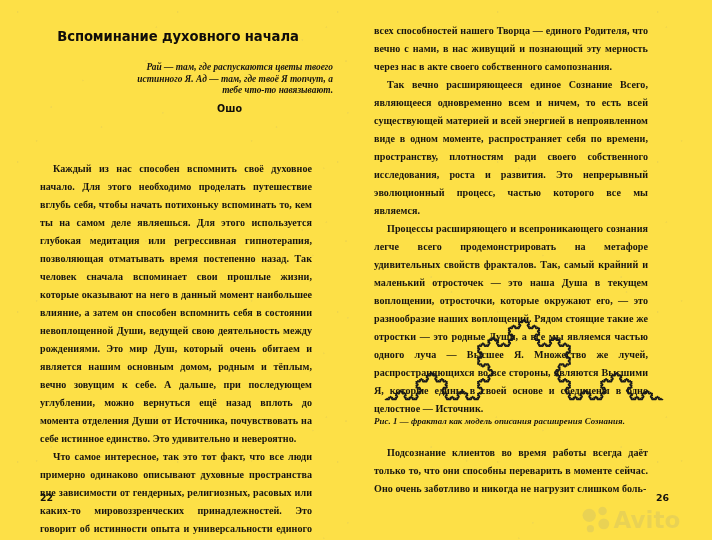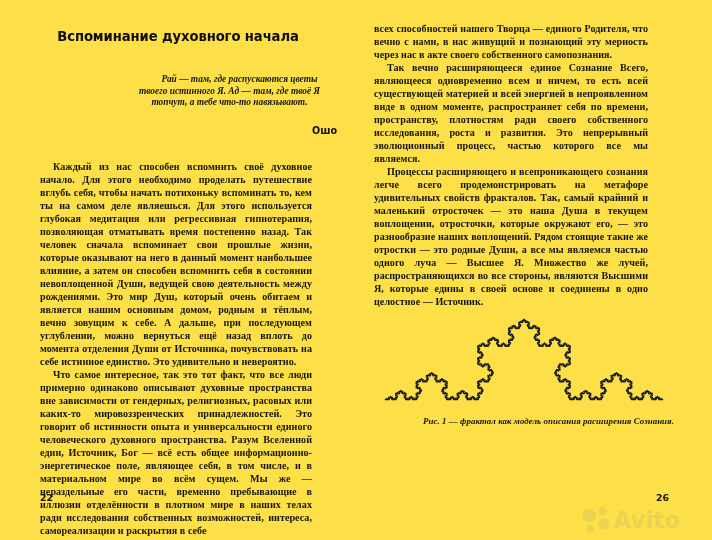--- a/index.html
+++ b/index.html
@@ -54,21 +54,21 @@
     left: 40px;
     width: 272px;
     color: #16130f;
   }
   #right-page .column { left: 18px; width: 274px; }
 
   .body-p {
     margin: 0;
     font-family: "Liberation Serif", serif;
     font-size: 10.1px;
-    line-height: 13px;
+    line-height: 18px;
     text-align: justify;
     text-indent: 13px;
     letter-spacing: .04px;
     font-weight: 600;
     color: #181510;
   }
   .body-p.cont { text-indent: 0; }
 
   
   #chapter-title {
@@ -85,33 +85,33 @@
   }
 
   
   #epigraph {
     position: absolute;
     top: 58px;
     left: 122px;
     width: 215px;
   }
   #epigraph .epi-text {
-    margin: 16px;
+    margin: 4px;
     font-family: "Liberation Serif", serif;
     font-style: italic;
     font-weight: 700;
     font-size: 9.4px;
     line-height: 11.5px;
-    text-align: center;
+    text-align: right;
     text-indent: 20px;
     color: #181510;
   }
   #epigraph .epi-author {
     margin: 6px 0 0 0;
-    text-align: right;
+    text-align: center;
     font-family: "DejaVu Sans", sans-serif;
     font-weight: bold;
     font-size: 9.6px;
     color: #100d0a;
   }
 
   #left-body  { top: 128px; margin-top: 32px; }
   #right-body { top: 22px; }
   #right-body-2 { top: 444px; }
 
@@ -124,21 +124,21 @@
   }
   #fractal-svg {
     display: block;
     width: 290px;
     height: 112px;
     margin: 0 auto;
     filter: blur(.18px);
   }
   #figure-caption {
     margin: 4px 0 0 0;
-    text-align: right;
+    text-align: left;
     font-family: "Liberation Serif", serif;
     font-style: italic;
     font-weight: 700;
     font-size: 8.9px;
     letter-spacing: .05px;
     color: #181510;
   }
 
   
   .folio {
@@ -196,20 +196,23 @@
       <p class="body-p">Процессы расширяющего и всепроникающего сознания легче всего продемонстрировать на метафоре удивительных свойств фракталов. Так, самый крайний и маленький отросточек — это наша Душа в текущем воплощении, отросточки, которые окружают его, — это разнообразие наших воплощений. Рядом стоящие такие же отростки — это родные Души, а все мы являемся частью одного луча — Высшее Я. Множество же лучей, распространяющихся во все стороны, являются Высшими Я, которые едины в своей основе и соединены в одно целостное — Источник.</p>
     </div>
 
     <div id="figure-block">
       <svg id="fractal-svg" viewBox="0 0 900 330" preserveAspectRatio="xMidYMid meet">
         <path id="koch-path" fill="none" stroke="#1a1a1a" stroke-width="5" stroke-linejoin="round" stroke-linecap="round" d="M 20.00 300.00 L 23.54 300.00 L 25.31 296.94 L 27.08 300.00 L 30.62 300.00 L 32.39 296.94 L 30.62 293.87 L 34.16 293.87 L 35.93 290.81 L 37.70 293.87 L 41.23 293.87 L 39.47 296.94 L 41.23 300.00 L 44.77 300.00 L 46.54 296.94 L 48.31 300.00 L 51.85 300.00 L 53.62 296.94 L 51.85 293.87 L 55.39 293.87 L 57.16 290.81 L 55.39 287.74 L 51.85 287.74 L 53.62 284.68 L 51.85 281.61 L 55.39 281.61 L 57.16 278.55 L 58.93 281.61 L 62.47 281.61 L 64.24 278.55 L 62.47 275.48 L 66.01 275.48 L 67.78 272.42 L 69.55 275.48 L 73.09 275.48 L 71.32 278.55 L 73.09 281.61 L 76.63 281.61 L 78.40 278.55 L 80.16 281.61 L 83.70 281.61 L 81.93 284.68 L 83.70 287.74 L 80.16 287.74 L 78.40 290.81 L 80.16 293.87 L 83.70 293.87 L 81.93 296.94 L 83.70 300.00 L 87.24 300.00 L 89.01 296.94 L 90.78 300.00 L 94.32 300.00 L 96.09 296.94 L 94.32 293.87 L 97.86 293.87 L 99.63 290.81 L 101.40 293.87 L 104.94 293.87 L 103.17 296.94 L 104.94 300.00 L 108.48 300.00 L 110.25 296.94 L 112.02 300.00 L 115.56 300.00 L 117.33 296.94 L 115.56 293.87 L 119.09 293.87 L 120.86 290.81 L 119.09 287.74 L 115.56 287.74 L 117.33 284.68 L 115.56 281.61 L 119.09 281.61 L 120.86 278.55 L 122.63 281.61 L 126.17 281.61 L 127.94 278.55 L 126.17 275.48 L 129.71 275.48 L 131.48 272.42 L 129.71 269.35 L 126.17 269.35 L 127.94 266.29 L 126.17 263.22 L 122.63 263.22 L 120.86 266.29 L 119.09 263.22 L 115.56 263.22 L 117.33 260.16 L 115.56 257.09 L 119.09 257.09 L 120.86 254.03 L 119.09 250.96 L 115.56 250.96 L 117.33 247.90 L 115.56 244.83 L 119.09 244.83 L 120.86 241.77 L 122.63 244.83 L 126.17 244.83 L 127.94 241.77 L 126.17 238.70 L 129.71 238.70 L 131.48 235.64 L 133.25 238.70 L 136.79 238.70 L 135.02 241.77 L 136.79 244.83 L 140.33 244.83 L 142.10 241.77 L 143.87 244.83 L 147.41 244.83 L 149.18 241.77 L 147.41 238.70 L 150.95 238.70 L 152.72 235.64 L 150.95 232.57 L 147.41 232.57 L 149.18 229.51 L 147.41 226.44 L 150.95 226.44 L 152.72 223.38 L 154.49 226.44 L 158.02 226.44 L 159.79 223.38 L 158.02 220.31 L 161.56 220.31 L 163.33 217.25 L 165.10 220.31 L 168.64 220.31 L 166.87 223.38 L 168.64 226.44 L 172.18 226.44 L 173.95 223.38 L 175.72 226.44 L 179.26 226.44 L 177.49 229.51 L 179.26 232.57 L 175.72 232.57 L 173.95 235.64 L 175.72 238.70 L 179.26 238.70 L 177.49 241.77 L 179.26 244.83 L 182.80 244.83 L 184.57 241.77 L 186.34 244.83 L 189.88 244.83 L 191.65 241.77 L 189.88 238.70 L 193.42 238.70 L 195.19 235.64 L 196.95 238.70 L 200.49 238.70 L 198.72 241.77 L 200.49 244.83 L 204.03 244.83 L 205.80 241.77 L 207.57 244.83 L 211.11 244.83 L 209.34 247.90 L 211.11 250.96 L 207.57 250.96 L 205.80 254.03 L 207.57 257.09 L 211.11 257.09 L 209.34 260.16 L 211.11 263.22 L 207.57 263.22 L 205.80 266.29 L 204.03 263.22 L 200.49 263.22 L 198.72 266.29 L 200.49 269.35 L 196.95 269.35 L 195.19 272.42 L 196.95 275.48 L 200.49 275.48 L 198.72 278.55 L 200.49 281.61 L 204.03 281.61 L 205.80 278.55 L 207.57 281.61 L 211.11 281.61 L 209.34 284.68 L 211.11 287.74 L 207.57 287.74 L 205.80 290.81 L 207.57 293.87 L 211.11 293.87 L 209.34 296.94 L 211.11 300.00 L 214.65 300.00 L 216.42 296.94 L 218.19 300.00 L 221.73 300.00 L 223.50 296.94 L 221.73 293.87 L 225.27 293.87 L 227.04 290.81 L 228.81 293.87 L 232.35 293.87 L 230.58 296.94 L 232.35 300.00 L 235.88 300.00 L 237.65 296.94 L 239.42 300.00 L 242.96 300.00 L 244.73 296.94 L 242.96 293.87 L 246.50 293.87 L 248.27 290.81 L 246.50 287.74 L 242.96 287.74 L 244.73 284.68 L 242.96 281.61 L 246.50 281.61 L 248.27 278.55 L 250.04 281.61 L 253.58 281.61 L 255.35 278.55 L 253.58 275.48 L 257.12 275.48 L 258.89 272.42 L 260.66 275.48 L 264.20 275.48 L 262.43 278.55 L 264.20 281.61 L 267.74 281.61 L 269.51 278.55 L 271.28 281.61 L 274.81 281.61 L 273.05 284.68 L 274.81 287.74 L 271.28 287.74 L 269.51 290.81 L 271.28 293.87 L 274.81 293.87 L 273.05 296.94 L 274.81 300.00 L 278.35 300.00 L 280.12 296.94 L 281.89 300.00 L 285.43 300.00 L 287.20 296.94 L 285.43 293.87 L 288.97 293.87 L 290.74 290.81 L 292.51 293.87 L 296.05 293.87 L 294.28 296.94 L 296.05 300.00 L 299.59 300.00 L 301.36 296.94 L 303.13 300.00 L 306.67 300.00 L 308.44 296.94 L 306.67 293.87 L 310.21 293.87 L 311.98 290.81 L 310.21 287.74 L 306.67 287.74 L 308.44 284.68 L 306.67 281.61 L 310.21 281.61 L 311.98 278.55 L 313.74 281.61 L 317.28 281.61 L 319.05 278.55 L 317.28 275.48 L 320.82 275.48 L 322.59 272.42 L 320.82 269.35 L 317.28 269.35 L 319.05 266.29 L 317.28 263.22 L 313.74 263.22 L 311.98 266.29 L 310.21 263.22 L 306.67 263.22 L 308.44 260.16 L 306.67 257.09 L 310.21 257.09 L 311.98 254.03 L 310.21 250.96 L 306.67 250.96 L 308.44 247.90 L 306.67 244.83 L 310.21 244.83 L 311.98 241.77 L 313.74 244.83 L 317.28 244.83 L 319.05 241.77 L 317.28 238.70 L 320.82 238.70 L 322.59 235.64 L 324.36 238.70 L 327.90 238.70 L 326.13 241.77 L 327.90 244.83 L 331.44 244.83 L 333.21 241.77 L 334.98 244.83 L 338.52 244.83 L 340.29 241.77 L 338.52 238.70 L 342.06 238.70 L 343.83 235.64 L 342.06 232.57 L 338.52 232.57 L 340.29 229.51 L 338.52 226.44 L 342.06 226.44 L 343.83 223.38 L 345.60 226.44 L 349.14 226.44 L 350.91 223.38 L 349.14 220.31 L 352.67 220.31 L 354.44 217.25 L 352.67 214.18 L 349.14 214.18 L 350.91 211.12 L 349.14 208.05 L 345.60 208.05 L 343.83 211.12 L 342.06 208.05 L 338.52 208.05 L 340.29 204.99 L 338.52 201.92 L 342.06 201.92 L 343.83 198.86 L 342.06 195.79 L 338.52 195.79 L 340.29 192.73 L 338.52 189.66 L 334.98 189.66 L 333.21 192.73 L 331.44 189.66 L 327.90 189.66 L 326.13 192.73 L 327.90 195.79 L 324.36 195.79 L 322.59 198.86 L 320.82 195.79 L 317.28 195.79 L 319.05 192.73 L 317.28 189.66 L 313.74 189.66 L 311.98 192.73 L 310.21 189.66 L 306.67 189.66 L 308.44 186.60 L 306.67 183.53 L 310.21 183.53 L 311.98 180.47 L 310.21 177.40 L 306.67 177.40 L 308.44 174.34 L 306.67 171.27 L 310.21 171.27 L 311.98 168.21 L 313.74 171.27 L 317.28 171.27 L 319.05 168.21 L 317.28 165.14 L 320.82 165.14 L 322.59 162.08 L 320.82 159.01 L 317.28 159.01 L 319.05 155.95 L 317.28 152.88 L 313.74 152.88 L 311.98 155.95 L 310.21 152.88 L 306.67 152.88 L 308.44 149.82 L 306.67 146.75 L 310.21 146.75 L 311.98 143.69 L 310.21 140.62 L 306.67 140.62 L 308.44 137.56 L 306.67 134.49 L 310.21 134.49 L 311.98 131.43 L 313.74 134.49 L 317.28 134.49 L 319.05 131.43 L 317.28 128.36 L 320.82 128.36 L 322.59 125.30 L 324.36 128.36 L 327.90 128.36 L 326.13 131.43 L 327.90 134.49 L 331.44 134.49 L 333.21 131.43 L 334.98 134.49 L 338.52 134.49 L 340.29 131.43 L 338.52 128.36 L 342.06 128.36 L 343.83 125.30 L 342.06 122.23 L 338.52 122.23 L 340.29 119.17 L 338.52 116.10 L 342.06 116.10 L 343.83 113.04 L 345.60 116.10 L 349.14 116.10 L 350.91 113.04 L 349.14 109.97 L 352.67 109.97 L 354.44 106.91 L 356.21 109.97 L 359.75 109.97 L 357.98 113.04 L 359.75 116.10 L 363.29 116.10 L 365.06 113.04 L 366.83 116.10 L 370.37 116.10 L 368.60 119.17 L 370.37 122.23 L 366.83 122.23 L 365.06 125.30 L 366.83 128.36 L 370.37 128.36 L 368.60 131.43 L 370.37 134.49 L 373.91 134.49 L 375.68 131.43 L 377.45 134.49 L 380.99 134.49 L 382.76 131.43 L 380.99 128.36 L 384.53 128.36 L 386.30 125.30 L 388.07 128.36 L 391.60 128.36 L 389.84 131.43 L 391.60 134.49 L 395.14 134.49 L 396.91 131.43 L 398.68 134.49 L 402.22 134.49 L 403.99 131.43 L 402.22 128.36 L 405.76 128.36 L 407.53 125.30 L 405.76 122.23 L 402.22 122.23 L 403.99 119.17 L 402.22 116.10 L 405.76 116.10 L 407.53 113.04 L 409.30 116.10 L 412.84 116.10 L 414.61 113.04 L 412.84 109.97 L 416.38 109.97 L 418.15 106.91 L 416.38 103.84 L 412.84 103.84 L 414.61 100.78 L 412.84 97.71 L 409.30 97.71 L 407.53 100.78 L 405.76 97.71 L 402.22 97.71 L 403.99 94.65 L 402.22 91.58 L 405.76 91.58 L 407.53 88.52 L 405.76 85.45 L 402.22 85.45 L 403.99 82.39 L 402.22 79.32 L 405.76 79.32 L 407.53 76.26 L 409.30 79.32 L 412.84 79.32 L 414.61 76.26 L 412.84 73.19 L 416.38 73.19 L 418.15 70.13 L 419.92 73.19 L 423.46 73.19 L 421.69 76.26 L 423.46 79.32 L 427.00 79.32 L 428.77 76.26 L 430.53 79.32 L 434.07 79.32 L 435.84 76.26 L 434.07 73.19 L 437.61 73.19 L 439.38 70.13 L 437.61 67.06 L 434.07 67.06 L 435.84 64.00 L 434.07 60.93 L 437.61 60.93 L 439.38 57.87 L 441.15 60.93 L 444.69 60.93 L 446.46 57.87 L 444.69 54.80 L 448.23 54.80 L 450.00 51.74 L 451.77 54.80 L 455.31 54.80 L 453.54 57.87 L 455.31 60.93 L 458.85 60.93 L 460.62 57.87 L 462.39 60.93 L 465.93 60.93 L 464.16 64.00 L 465.93 67.06 L 462.39 67.06 L 460.62 70.13 L 462.39 73.19 L 465.93 73.19 L 464.16 76.26 L 465.93 79.32 L 469.47 79.32 L 471.23 76.26 L 473.00 79.32 L 476.54 79.32 L 478.31 76.26 L 476.54 73.19 L 480.08 73.19 L 481.85 70.13 L 483.62 73.19 L 487.16 73.19 L 485.39 76.26 L 487.16 79.32 L 490.70 79.32 L 492.47 76.26 L 494.24 79.32 L 497.78 79.32 L 496.01 82.39 L 497.78 85.45 L 494.24 85.45 L 492.47 88.52 L 494.24 91.58 L 497.78 91.58 L 496.01 94.65 L 497.78 97.71 L 494.24 97.71 L 492.47 100.78 L 490.70 97.71 L 487.16 97.71 L 485.39 100.78 L 487.16 103.84 L 483.62 103.84 L 481.85 106.91 L 483.62 109.97 L 487.16 109.97 L 485.39 113.04 L 487.16 116.10 L 490.70 116.10 L 492.47 113.04 L 494.24 116.10 L 497.78 116.10 L 496.01 119.17 L 497.78 122.23 L 494.24 122.23 L 492.47 125.30 L 494.24 128.36 L 497.78 128.36 L 496.01 131.43 L 497.78 134.49 L 501.32 134.49 L 503.09 131.43 L 504.86 134.49 L 508.40 134.49 L 510.16 131.43 L 508.40 128.36 L 511.93 128.36 L 513.70 125.30 L 515.47 128.36 L 519.01 128.36 L 517.24 131.43 L 519.01 134.49 L 522.55 134.49 L 524.32 131.43 L 526.09 134.49 L 529.63 134.49 L 531.40 131.43 L 529.63 128.36 L 533.17 128.36 L 534.94 125.30 L 533.17 122.23 L 529.63 122.23 L 531.40 119.17 L 529.63 116.10 L 533.17 116.10 L 534.94 113.04 L 536.71 116.10 L 540.25 116.10 L 542.02 113.04 L 540.25 109.97 L 543.79 109.97 L 545.56 106.91 L 547.33 109.97 L 550.86 109.97 L 549.09 113.04 L 550.86 116.10 L 554.40 116.10 L 556.17 113.04 L 557.94 116.10 L 561.48 116.10 L 559.71 119.17 L 561.48 122.23 L 557.94 122.23 L 556.17 125.30 L 557.94 128.36 L 561.48 128.36 L 559.71 131.43 L 561.48 134.49 L 565.02 134.49 L 566.79 131.43 L 568.56 134.49 L 572.10 134.49 L 573.87 131.43 L 572.10 128.36 L 575.64 128.36 L 577.41 125.30 L 579.18 128.36 L 582.72 128.36 L 580.95 131.43 L 582.72 134.49 L 586.26 134.49 L 588.02 131.43 L 589.79 134.49 L 593.33 134.49 L 591.56 137.56 L 593.33 140.62 L 589.79 140.62 L 588.02 143.69 L 589.79 146.75 L 593.33 146.75 L 591.56 149.82 L 593.33 152.88 L 589.79 152.88 L 588.02 155.95 L 586.26 152.88 L 582.72 152.88 L 580.95 155.95 L 582.72 159.01 L 579.18 159.01 L 577.41 162.08 L 579.18 165.14 L 582.72 165.14 L 580.95 168.21 L 582.72 171.27 L 586.26 171.27 L 588.02 168.21 L 589.79 171.27 L 593.33 171.27 L 591.56 174.34 L 593.33 177.40 L 589.79 177.40 L 588.02 180.47 L 589.79 183.53 L 593.33 183.53 L 591.56 186.60 L 593.33 189.66 L 589.79 189.66 L 588.02 192.73 L 586.26 189.66 L 582.72 189.66 L 580.95 192.73 L 582.72 195.79 L 579.18 195.79 L 577.41 198.86 L 575.64 195.79 L 572.10 195.79 L 573.87 192.73 L 572.10 189.66 L 568.56 189.66 L 566.79 192.73 L 565.02 189.66 L 561.48 189.66 L 559.71 192.73 L 561.48 195.79 L 557.94 195.79 L 556.17 198.86 L 557.94 201.92 L 561.48 201.92 L 559.71 204.99 L 561.48 208.05 L 557.94 208.05 L 556.17 211.12 L 554.40 208.05 L 550.86 208.05 L 549.09 211.12 L 550.86 214.18 L 547.33 214.18 L 545.56 217.25 L 547.33 220.31 L 550.86 220.31 L 549.09 223.38 L 550.86 226.44 L 554.40 226.44 L 556.17 223.38 L 557.94 226.44 L 561.48 226.44 L 559.71 229.51 L 561.48 232.57 L 557.94 232.57 L 556.17 235.64 L 557.94 238.70 L 561.48 238.70 L 559.71 241.77 L 561.48 244.83 L 565.02 244.83 L 566.79 241.77 L 568.56 244.83 L 572.10 244.83 L 573.87 241.77 L 572.10 238.70 L 575.64 238.70 L 577.41 235.64 L 579.18 238.70 L 582.72 238.70 L 580.95 241.77 L 582.72 244.83 L 586.26 244.83 L 588.02 241.77 L 589.79 244.83 L 593.33 244.83 L 591.56 247.90 L 593.33 250.96 L 589.79 250.96 L 588.02 254.03 L 589.79 257.09 L 593.33 257.09 L 591.56 260.16 L 593.33 263.22 L 589.79 263.22 L 588.02 266.29 L 586.26 263.22 L 582.72 263.22 L 580.95 266.29 L 582.72 269.35 L 579.18 269.35 L 577.41 272.42 L 579.18 275.48 L 582.72 275.48 L 580.95 278.55 L 582.72 281.61 L 586.26 281.61 L 588.02 278.55 L 589.79 281.61 L 593.33 281.61 L 591.56 284.68 L 593.33 287.74 L 589.79 287.74 L 588.02 290.81 L 589.79 293.87 L 593.33 293.87 L 591.56 296.94 L 593.33 300.00 L 596.87 300.00 L 598.64 296.94 L 600.41 300.00 L 603.95 300.00 L 605.72 296.94 L 603.95 293.87 L 607.49 293.87 L 609.26 290.81 L 611.03 293.87 L 614.57 293.87 L 612.80 296.94 L 614.57 300.00 L 618.11 300.00 L 619.88 296.94 L 621.65 300.00 L 625.19 300.00 L 626.95 296.94 L 625.19 293.87 L 628.72 293.87 L 630.49 290.81 L 628.72 287.74 L 625.19 287.74 L 626.95 284.68 L 625.19 281.61 L 628.72 281.61 L 630.49 278.55 L 632.26 281.61 L 635.80 281.61 L 637.57 278.55 L 635.80 275.48 L 639.34 275.48 L 641.11 272.42 L 642.88 275.48 L 646.42 275.48 L 644.65 278.55 L 646.42 281.61 L 649.96 281.61 L 651.73 278.55 L 653.50 281.61 L 657.04 281.61 L 655.27 284.68 L 657.04 287.74 L 653.50 287.74 L 651.73 290.81 L 653.50 293.87 L 657.04 293.87 L 655.27 296.94 L 657.04 300.00 L 660.58 300.00 L 662.35 296.94 L 664.12 300.00 L 667.65 300.00 L 669.42 296.94 L 667.65 293.87 L 671.19 293.87 L 672.96 290.81 L 674.73 293.87 L 678.27 293.87 L 676.50 296.94 L 678.27 300.00 L 681.81 300.00 L 683.58 296.94 L 685.35 300.00 L 688.89 300.00 L 690.66 296.94 L 688.89 293.87 L 692.43 293.87 L 694.20 290.81 L 692.43 287.74 L 688.89 287.74 L 690.66 284.68 L 688.89 281.61 L 692.43 281.61 L 694.20 278.55 L 695.97 281.61 L 699.51 281.61 L 701.28 278.55 L 699.51 275.48 L 703.05 275.48 L 704.81 272.42 L 703.05 269.35 L 699.51 269.35 L 701.28 266.29 L 699.51 263.22 L 695.97 263.22 L 694.20 266.29 L 692.43 263.22 L 688.89 263.22 L 690.66 260.16 L 688.89 257.09 L 692.43 257.09 L 694.20 254.03 L 692.43 250.96 L 688.89 250.96 L 690.66 247.90 L 688.89 244.83 L 692.43 244.83 L 694.20 241.77 L 695.97 244.83 L 699.51 244.83 L 701.28 241.77 L 699.51 238.70 L 703.05 238.70 L 704.81 235.64 L 706.58 238.70 L 710.12 238.70 L 708.35 241.77 L 710.12 244.83 L 713.66 244.83 L 715.43 241.77 L 717.20 244.83 L 720.74 244.83 L 722.51 241.77 L 720.74 238.70 L 724.28 238.70 L 726.05 235.64 L 724.28 232.57 L 720.74 232.57 L 722.51 229.51 L 720.74 226.44 L 724.28 226.44 L 726.05 223.38 L 727.82 226.44 L 731.36 226.44 L 733.13 223.38 L 731.36 220.31 L 734.90 220.31 L 736.67 217.25 L 738.44 220.31 L 741.98 220.31 L 740.21 223.38 L 741.98 226.44 L 745.51 226.44 L 747.28 223.38 L 749.05 226.44 L 752.59 226.44 L 750.82 229.51 L 752.59 232.57 L 749.05 232.57 L 747.28 235.64 L 749.05 238.70 L 752.59 238.70 L 750.82 241.77 L 752.59 244.83 L 756.13 244.83 L 757.90 241.77 L 759.67 244.83 L 763.21 244.83 L 764.98 241.77 L 763.21 238.70 L 766.75 238.70 L 768.52 235.64 L 770.29 238.70 L 773.83 238.70 L 772.06 241.77 L 773.83 244.83 L 777.37 244.83 L 779.14 241.77 L 780.91 244.83 L 784.44 244.83 L 782.67 247.90 L 784.44 250.96 L 780.91 250.96 L 779.14 254.03 L 780.91 257.09 L 784.44 257.09 L 782.67 260.16 L 784.44 263.22 L 780.91 263.22 L 779.14 266.29 L 777.37 263.22 L 773.83 263.22 L 772.06 266.29 L 773.83 269.35 L 770.29 269.35 L 768.52 272.42 L 770.29 275.48 L 773.83 275.48 L 772.06 278.55 L 773.83 281.61 L 777.37 281.61 L 779.14 278.55 L 780.91 281.61 L 784.44 281.61 L 782.67 284.68 L 784.44 287.74 L 780.91 287.74 L 779.14 290.81 L 780.91 293.87 L 784.44 293.87 L 782.67 296.94 L 784.44 300.00 L 787.98 300.00 L 789.75 296.94 L 791.52 300.00 L 795.06 300.00 L 796.83 296.94 L 795.06 293.87 L 798.60 293.87 L 800.37 290.81 L 802.14 293.87 L 805.68 293.87 L 803.91 296.94 L 805.68 300.00 L 809.22 300.00 L 810.99 296.94 L 812.76 300.00 L 816.30 300.00 L 818.07 296.94 L 816.30 293.87 L 819.84 293.87 L 821.60 290.81 L 819.84 287.74 L 816.30 287.74 L 818.07 284.68 L 816.30 281.61 L 819.84 281.61 L 821.60 278.55 L 823.37 281.61 L 826.91 281.61 L 828.68 278.55 L 826.91 275.48 L 830.45 275.48 L 832.22 272.42 L 833.99 275.48 L 837.53 275.48 L 835.76 278.55 L 837.53 281.61 L 841.07 281.61 L 842.84 278.55 L 844.61 281.61 L 848.15 281.61 L 846.38 284.68 L 848.15 287.74 L 844.61 287.74 L 842.84 290.81 L 844.61 293.87 L 848.15 293.87 L 846.38 296.94 L 848.15 300.00 L 851.69 300.00 L 853.46 296.94 L 855.23 300.00 L 858.77 300.00 L 860.53 296.94 L 858.77 293.87 L 862.30 293.87 L 864.07 290.81 L 865.84 293.87 L 869.38 293.87 L 867.61 296.94 L 869.38 300.00 L 872.92 300.00 L 874.69 296.94 L 876.46 300.00 L 880.00 300.00"></path>
       </svg>
       <p id="figure-caption">Рис. 1 — фрактал как модель описания расширения Сознания.</p>
     </div>
 
+    <div class="column" id="right-body-2">
+      <p class="body-p">Подсознание клиентов во время работы всегда даёт только то, что они способны переварить в моменте сейчас. Оно очень заботливо и никогда не нагрузит слишком боль-</p>
+    </div>
 
     <div class="folio" id="folio-right">26</div>
   </div>
 
   <div id="watermark">
     <svg viewBox="0 0 200 56">
       <g fill="#8b9096">
         <circle cx="18" cy="22" r="11"></circle>
         <circle cx="40" cy="15" r="7"></circle>
         <circle cx="42" cy="36" r="9"></circle>

